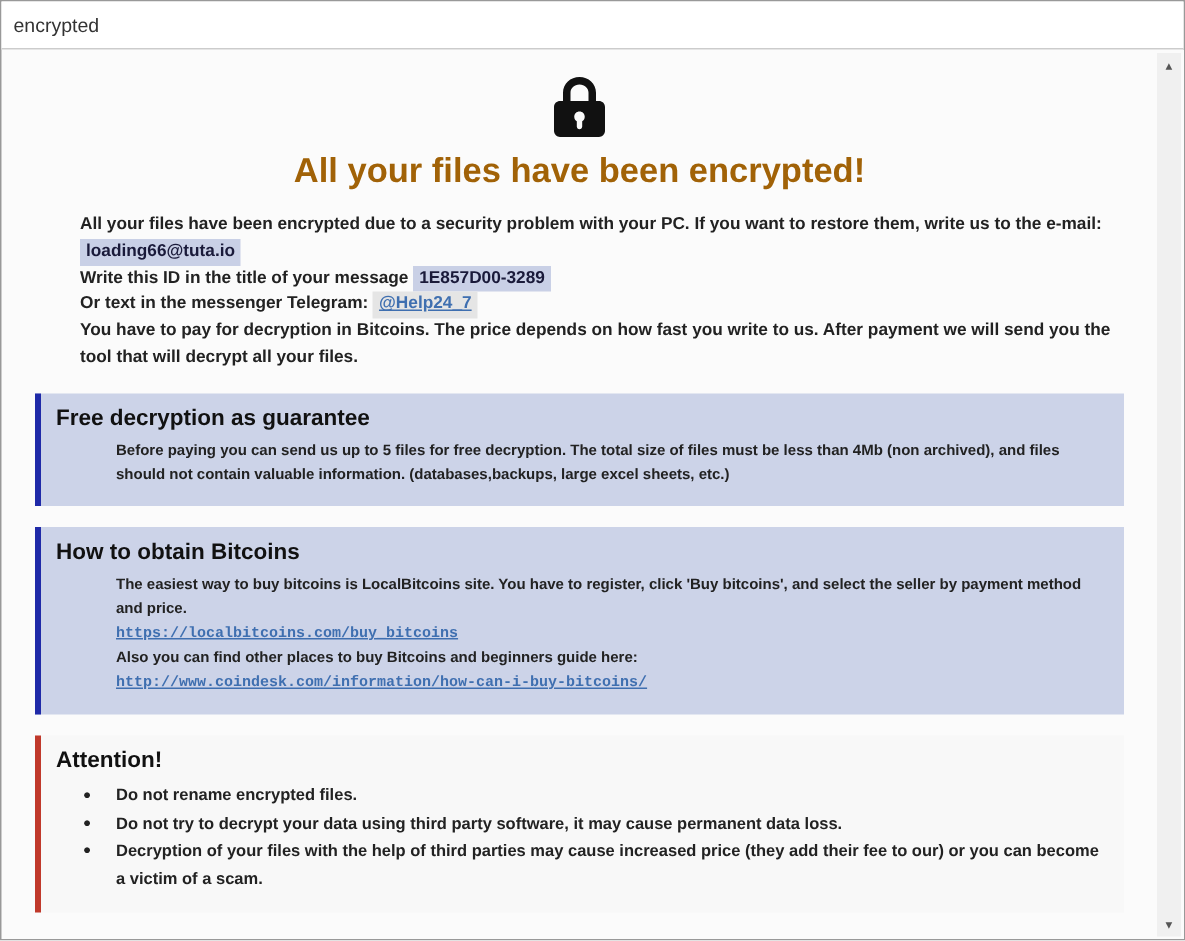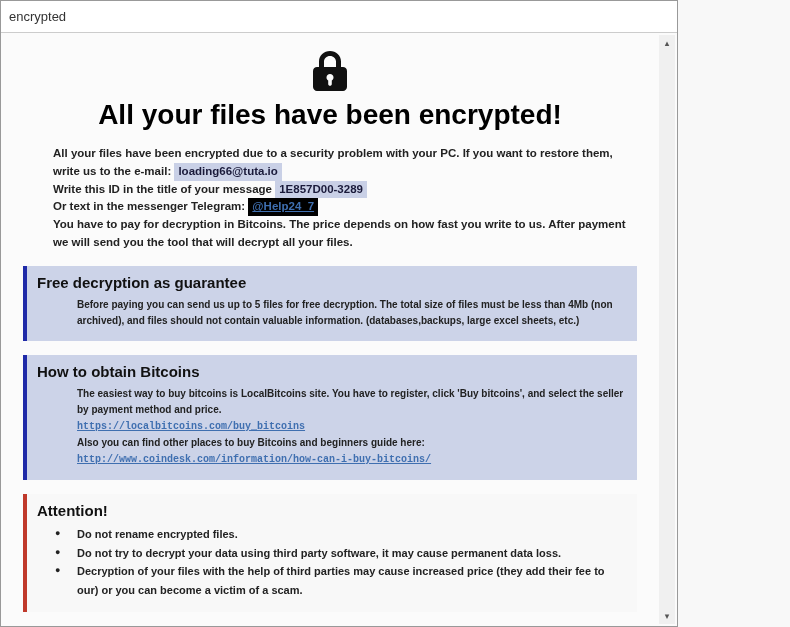--- a/index.html
+++ b/index.html
@@ -5,21 +5,21 @@
     * { margin: 0; padding: 0; box-sizing: border-box; }
     body {
       font-family: 'Segoe UI', Tahoma, Arial, sans-serif;
       background: #f8f8f8;
       width: 790px;
       height: 627px;
       overflow: hidden;
       position: relative;
     }
     .window {
-      width: 678px;
+      width: 790px;
       height: 627px;
       background: #fff;
       border: 1px solid #999;
       display: flex;
       flex-direction: column;
     }
     .title-bar {
       height: 32px;
       background: #fff;
       border-bottom: 1px solid #ccc;
@@ -57,42 +57,42 @@
       font-size: 9px;
       color: #555;
     }
     .scroll-down { margin-top: auto; }
     .lock-wrap {
       text-align: center;
       margin-bottom: 4px;
     }
     .heading {
       text-align: center;
-      font-size: 28px;
-      font-weight: bold;
-      color: #000000;
+      font-size: 23px;
+      font-weight: bold;
+      color: #a16207;
       margin-bottom: 14px;
     }
     .intro {
       font-size: 11.5px;
       font-weight: bold;
       color: #222;
       line-height: 1.55;
       margin-bottom: 14px;
       margin-left: 30px;
     }
     .hl {
       background: #c9d0e6;
       padding: 0 4px;
       font-weight: bold;
       color: #1a1a3a;
       display: inline-block;
     }
     .hl-link {
-      background: #000000;
+      background: #e5e5e5;
       padding: 0 4px;
       color: #3f6fb0;
       font-weight: bold;
       text-decoration: underline;
       display: inline-block;
     }
     .box {
       background: #ccd3e8;
       padding: 8px 10px 12px 10px;
       margin-bottom: 14px;

